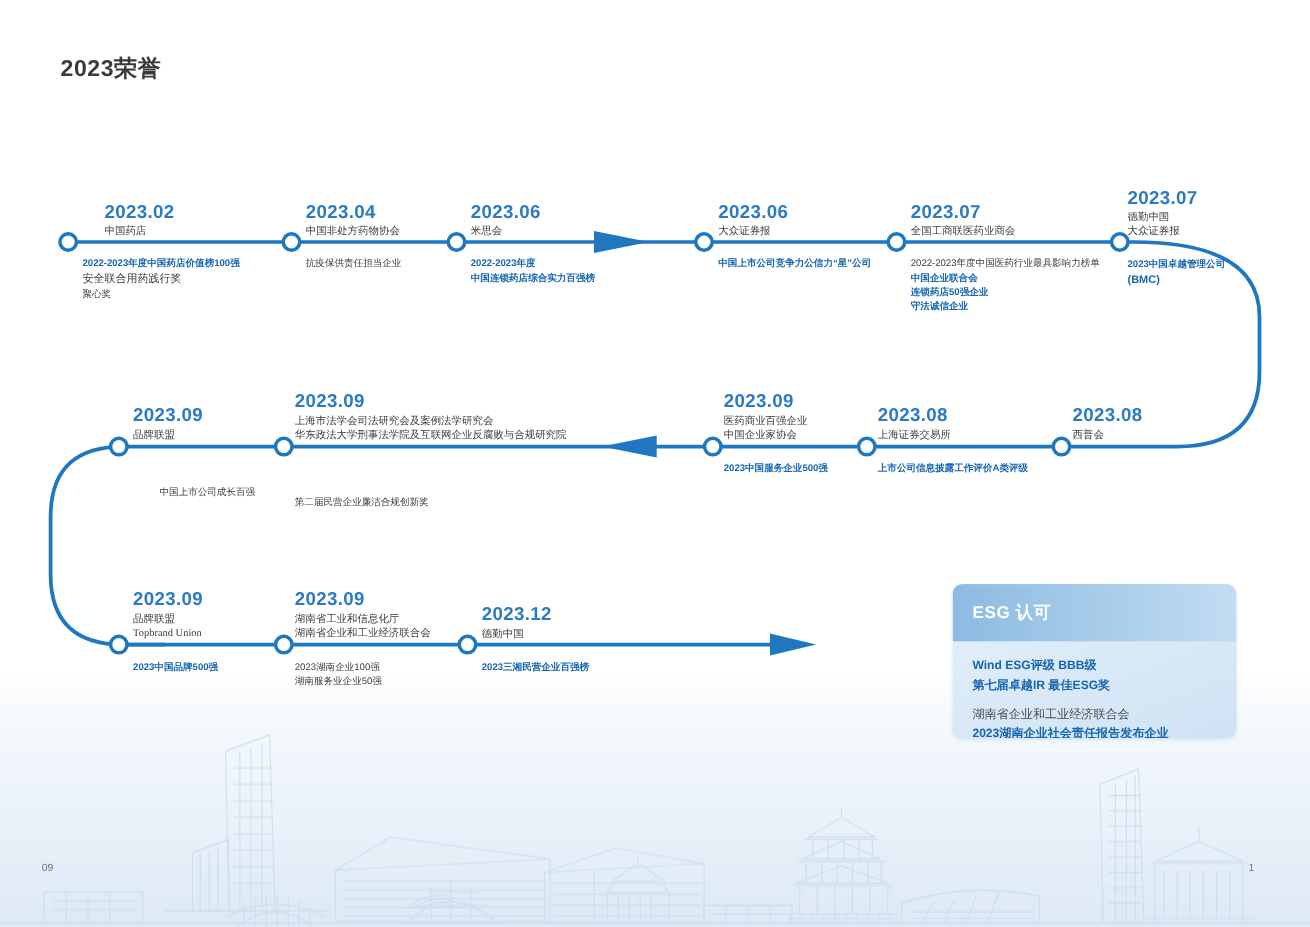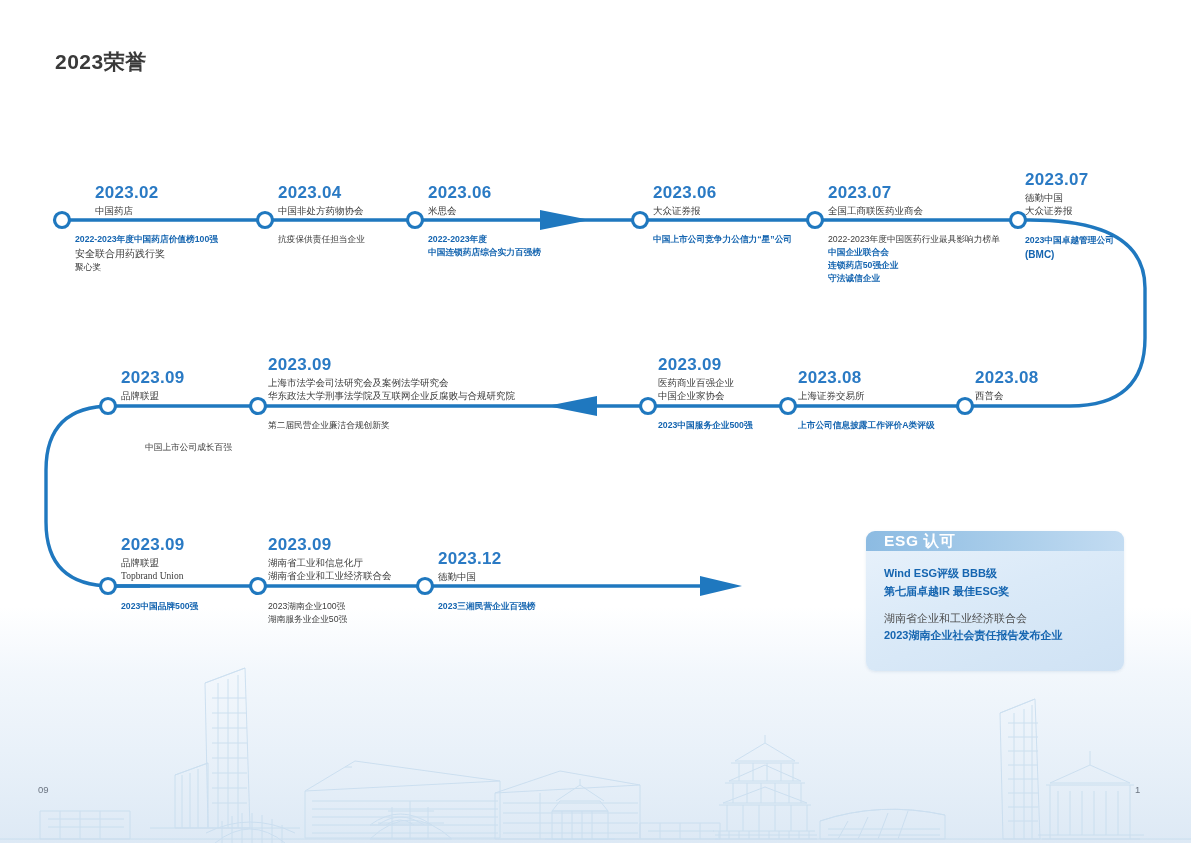--- a/index.html
+++ b/index.html
@@ -30,21 +30,21 @@
   .aw-nm{color:#3b3b3b;font-weight:400;}
 
   
   .above{}
   .below{}
 
   
   #esg-card{position:absolute;left:866px;top:531px;width:258px;height:140px;border-radius:9px;
             background:linear-gradient(160deg,#e9f2fb 0%,#dbeaf8 45%,#cfe2f4 100%);
             box-shadow:0 1px 3px rgba(80,120,160,.14);overflow:hidden;}
-  #esg-head{height:20px;background:linear-gradient(90deg,#8cbbe2 0%,#a9cdea 55%,#c3dcf2 100%);
+  #esg-head{height:52px;background:linear-gradient(90deg,#8cbbe2 0%,#a9cdea 55%,#c3dcf2 100%);
             display:flex;align-items:center;padding-left:18px;}
   #esg-head .esg-title{color:#ffffff;font-size:15.5px;font-weight:700;letter-spacing:.6px;}
   #esg-body{padding:14px 18px 0 18px;}
   #esg-body .esg-line{font-size:11px;line-height:1.62;white-space:nowrap;}
   .esg-b{color:#1565b0;font-weight:700;}
   .esg-g{color:#4a4a4a;font-weight:400;}
   .esg-gap{height:9px;}
 
   
   .pageno{position:absolute;font-size:9.5px;color:#6b7480;}
@@ -247,21 +247,21 @@
     <div class="aw-nm" style="font-size:8.7px;line-height:1.5;white-space:nowrap;">中国上市公司成长百强</div>
   </div>
 
   <div class="node above" style="left:268px;top:355px;">
     <div class="date">2023.09</div>
     <div class="org">
       <span>上海市法学会司法研究会及案例法学研究会</span><br><span>华东政法大学刑事法学院及互联网企业反腐败与合规研究院</span>
     </div>
   </div>
   <div class="node below awards" style="left:268px;top:419px;">
-    <div class="aw-nm" style="font-size:8.7px;line-height:1.5;white-space:nowrap;">第二届民营企业廉洁合规创新奖</div>
+    <div class="aw-nm" style="font-size:8.7px;line-height:1.5;white-space:nowrap;margin-top:31px;">第二届民营企业廉洁合规创新奖</div>
   </div>
 
   <div class="node above" style="left:658px;top:355px;">
     <div class="date">2023.09</div>
     <div class="org">
       <span>医药商业百强企业</span><br><span>中国企业家协会</span>
     </div>
   </div>
   <div class="node below awards" style="left:658px;top:419px;">
     <div class="aw-hl" style="font-size:8.7px;line-height:1.5;white-space:nowrap;">2023中国服务企业500强</div>

